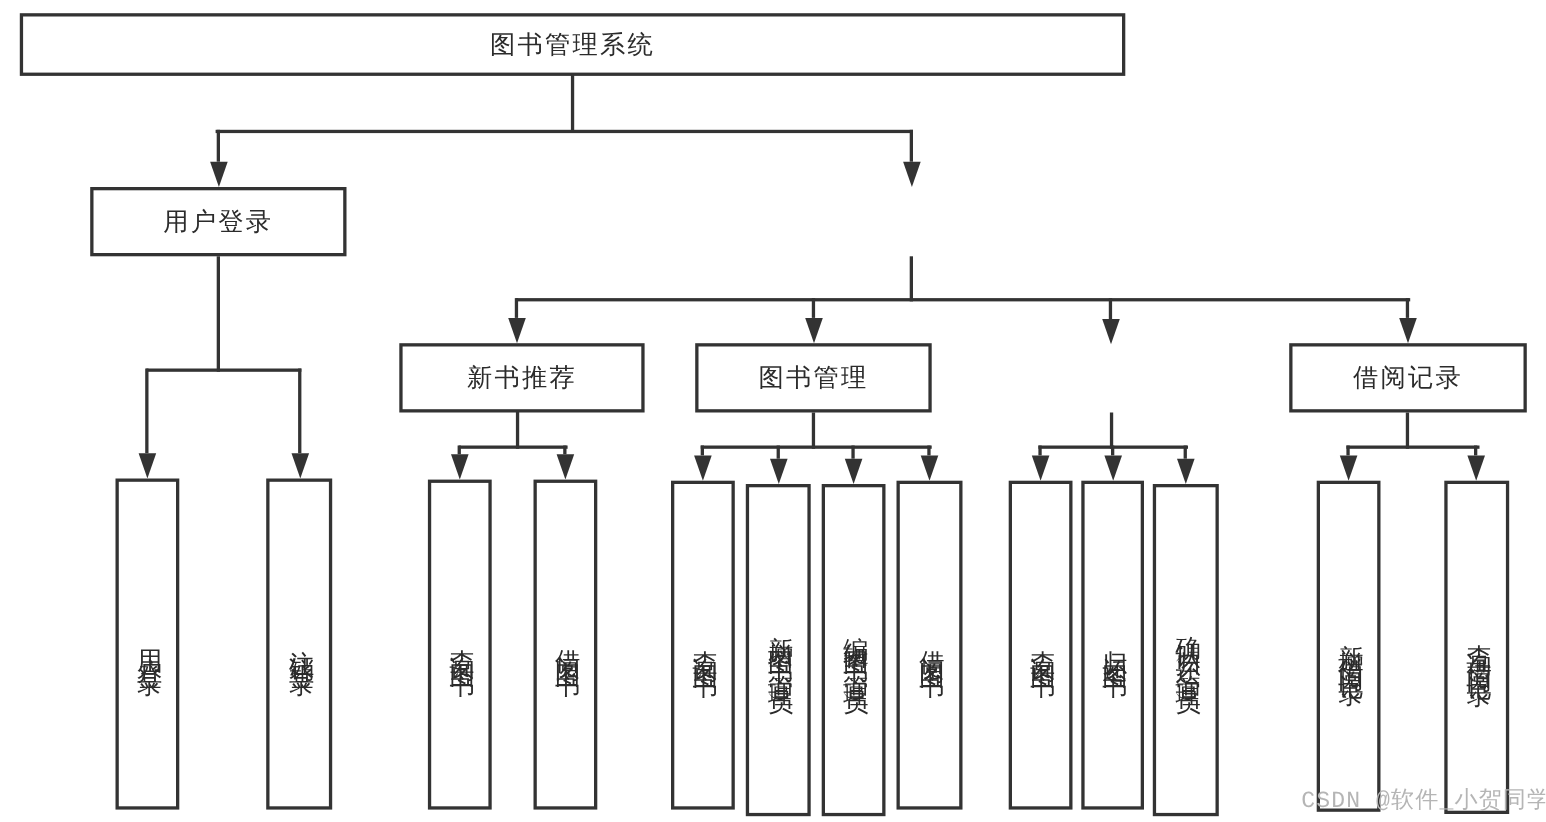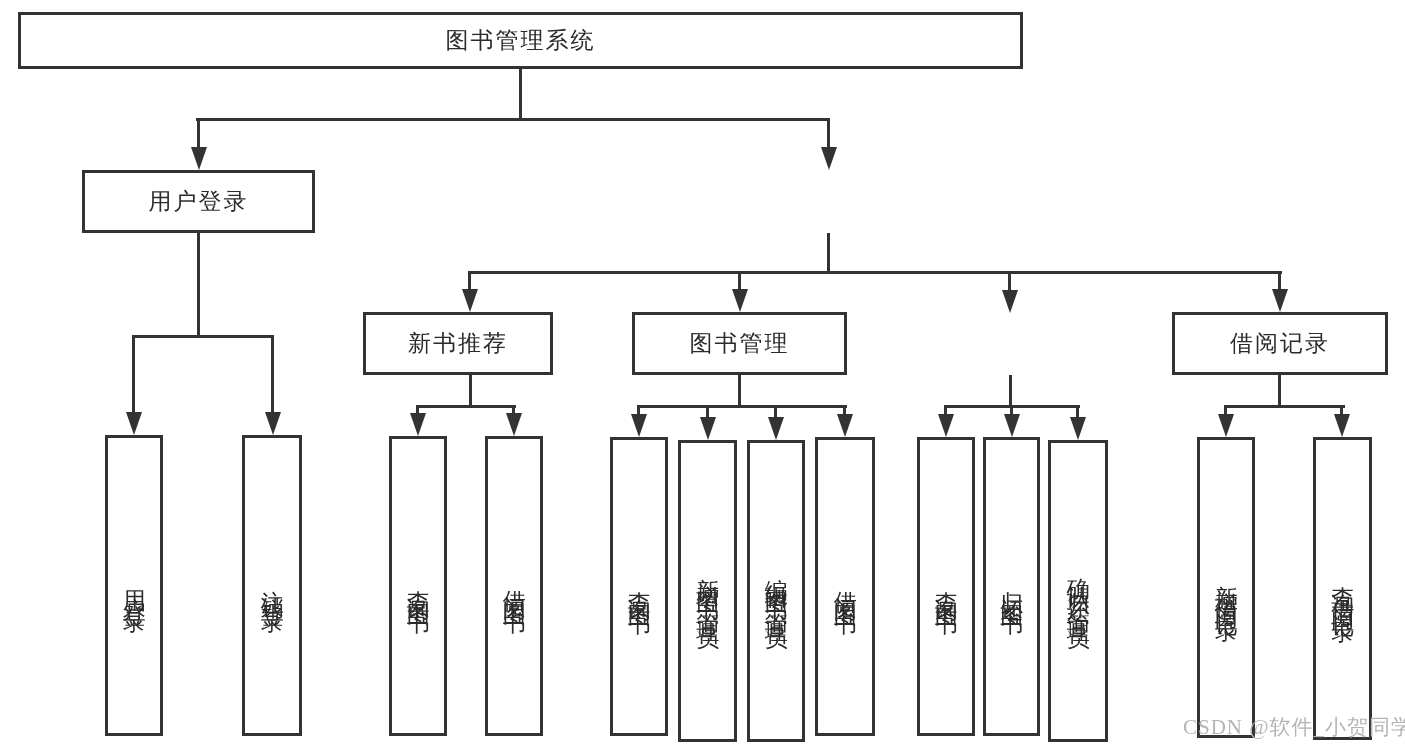--- a/index.html
+++ b/index.html
@@ -1,21 +1,21 @@
 <!DOCTYPE html>
 <html><head>
 <meta charset="utf-8">
 <style>
   html,body{margin:0;padding:0;background:#ffffff;}
   #canvas{
     position:relative;
     width:1405px;height:747px;
     background:#ffffff;
     overflow:hidden;
-    font-family:Liberation Serif, serif;
+    font-family:Liberation Mono, monospace;
     color:#333333;
   }
   .box{
     position:absolute;
     box-sizing:border-box;
     border:3px solid #333333;
     background:#ffffff;
     display:flex;align-items:center;justify-content:center;
     font-size:23px;letter-spacing:2px;color:#2b2b2b;
   }
@@ -71,21 +71,21 @@
   <div class="arrow" style="left:132px;top:335px;height:77px"></div>
   <div class="arrow" style="left:271px;top:335px;height:77px"></div>
 
   <div class="edge" style="left:827px;top:233px;width:3px;height:41px"></div>
   <div class="edge" style="left:469px;top:271px;width:813px;height:3px"></div>
   <div class="arrow" style="left:468px;top:271px;height:18px"></div>
   <div class="arrow" style="left:738px;top:271px;height:18px"></div>
   <div class="arrow" style="left:1008px;top:271px;height:19px"></div>
   <div class="arrow" style="left:1278px;top:271px;height:18px"></div>
 
-  <div class="box" style="left:363px;top:312px;width:190px;height:63px">
+  <div class="box" style="left:363px;top:312px;width:223px;height:63px">
     <span>新书推荐</span>
   </div>
   <div class="box" style="left:632px;top:312px;width:215px;height:63px">
     <span>图书管理</span>
   </div>
   <div class="box" style="left:1172px;top:312px;width:216px;height:63px">
     <span>借阅记录</span>
   </div>
 
   <div class="edge" style="left:469px;top:374px;width:3px;height:34px"></div>

